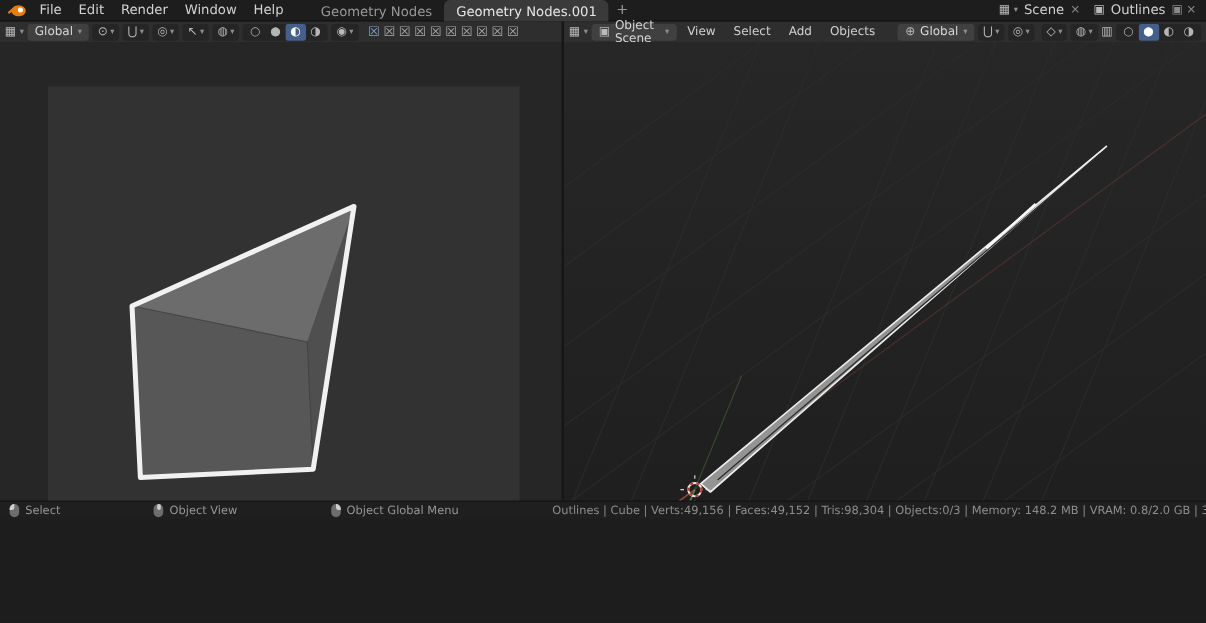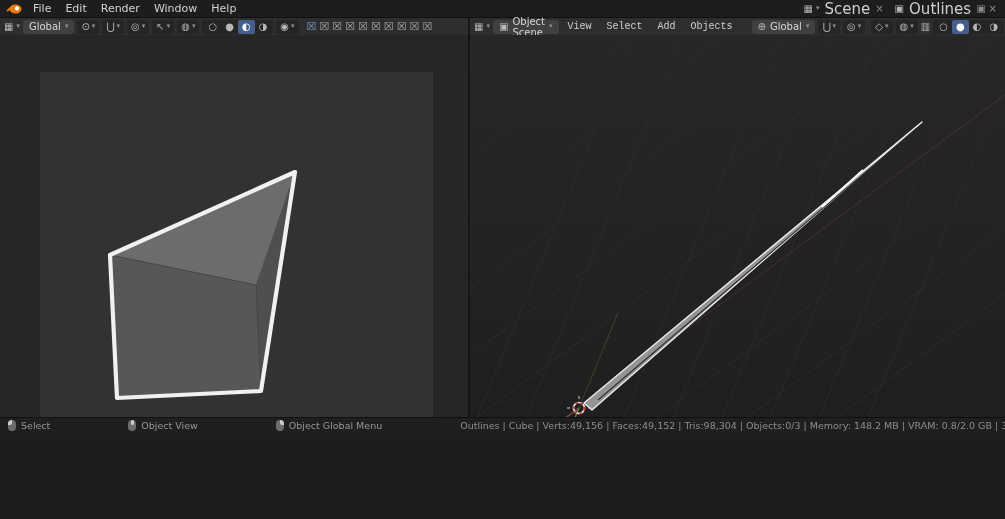--- a/index.html
+++ b/index.html
@@ -16,36 +16,36 @@
     height:18px; flex:0 0 18px; display:flex; align-items:center;
     background:#1d1d1d; border-bottom:1px solid #101010; padding-left:6px;
   }
   .logo { width:16px; height:12px; margin-right:4px; display:flex; align-items:center; }
   .menu { padding:0 7px; color:#d2d2d2; font-size:11px; line-height:17px; cursor:default; }
   .tabs { display:flex; align-items:stretch; margin-left:14px; height:18px; }
   .tab { padding:1px 10px 0; color:#989898; font-size:11px; line-height:17px; border-radius:5px 5px 0 0; }
   .tab.active { background:#3a3a3a; color:#e6e6e6; }
   .tab-add { padding:0 6px; color:#9a9a9a; line-height:17px; font-size:12px; }
   .topbar-right { margin-left:auto; display:flex; align-items:center; gap:3px; padding-right:8px; }
-  .tb-label { color:#d0d0d0; font-size:15px; padding:0 2px; }
+  .tb-label { color:#d0d0d0; font-size:11px; padding:0 2px; }
   .icon { color:#b9b9b9; font-size:10px; line-height:1; }
   .icon.dim { color:#8b8b8b; }
   .chev { color:#909090; font-size:7px; line-height:1; }
 
   
   .headers { height:17px; flex:0 0 17px; display:flex; background:#2e2e2e; }
   .header { display:flex; align-items:center; gap:3px; padding:0 4px; font-size:10px; }
   .header-left  { width:470px; flex:0 0 470px; border-right:2px solid #161616; }
   .header-right { flex:1; }
   .hbtn {
     display:flex; align-items:center; gap:4px; background:#404040;
     border-radius:3px; padding:1px 6px; height:14px; color:#d6d6d6;
   }
   .hgroup { display:flex; align-items:center; gap:2px; background:#252525; border-radius:3px; padding:1px 4px; height:14px; }
-  .hmenu { padding:0 6px; color:#d0d0d0; line-height:16px;font-family:Liberation Mono, monospace; }
+  .hmenu { padding:0 6px; color:#d0d0d0; line-height:16px; }
   .shading { display:flex; align-items:center; background:#252525; border-radius:3px; padding:0 2px; height:14px; }
   .sphere { padding:0 4px; font-size:10px; color:#b5b5b5; line-height:14px; border-radius:2px; }
   .sphere.active { background:#44608a; color:#ffffff; }
   .xgroup { display:flex; align-items:center; gap:1px; margin-left:4px; }
   .xgroup .icon { font-size:11px; padding:0 1px; color:#a8a8a8; }
   .spacer { flex:1; }
 
   
   .viewports { flex:1; display:flex; position:relative; height:468px; }
   .vp { position:relative; overflow:hidden; }
@@ -82,20 +82,25 @@
         <ellipse cx="9.5" cy="6" rx="6" ry="4.6" fill="#e87d0d"></ellipse>
         <circle cx="11" cy="5.4" r="2.1" fill="#ffffff"></circle>
       </svg>
     </span>
     <div style="display:flex;">
       <span class="menu">File</span>
       <span class="menu">Edit</span>
       <span class="menu">Render</span>
       <span class="menu">Window</span>
       <span class="menu">Help</span>
+    </div>
+    <div class="tabs">
+      <span class="tab">Geometry Nodes</span>
+      <span class="tab active">Geometry Nodes.001</span>
+      <span class="tab-add">+</span>
     </div>
     <div class="topbar-right">
       <span class="icon">▦</span>
       <span class="chev">▾</span>
       <span class="tb-label">Scene</span>
       <span class="icon dim">×</span>
       <span class="icon" style="margin-left:8px;">▣</span>
       <span class="tb-label">Outlines</span>
       <span class="icon dim">▣</span>
       <span class="icon dim">×</span>

